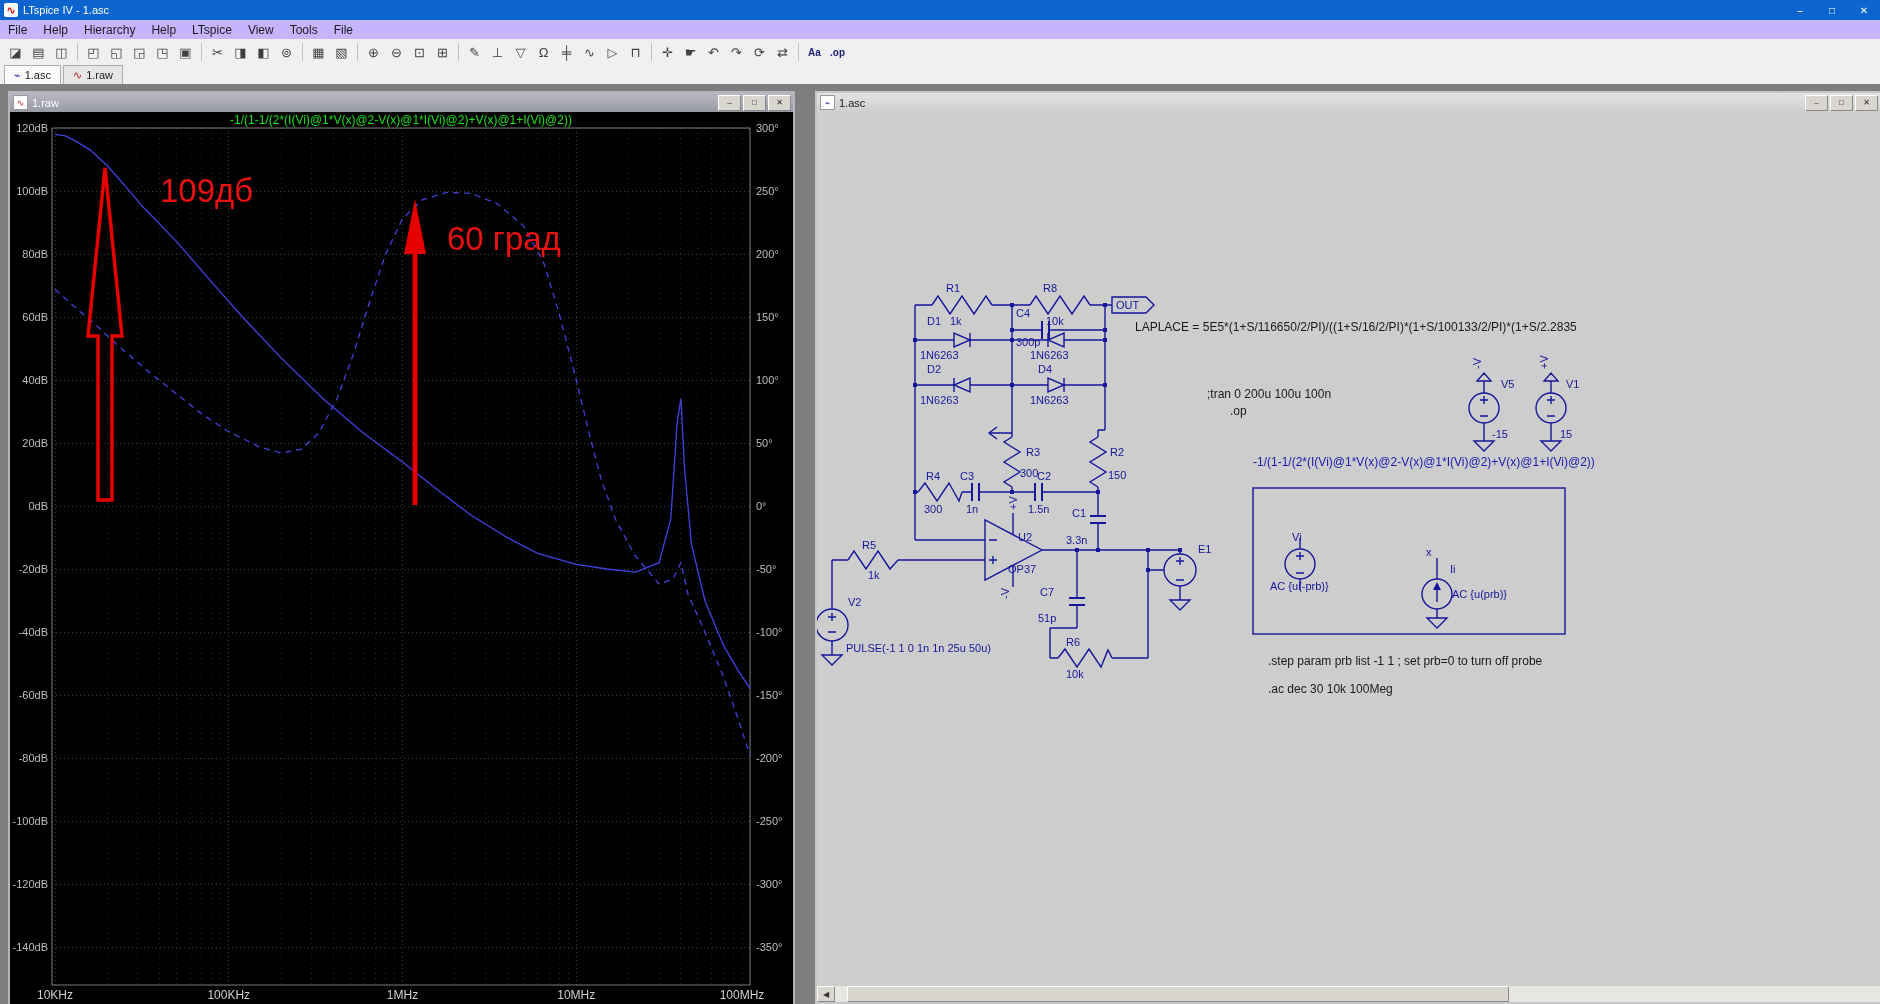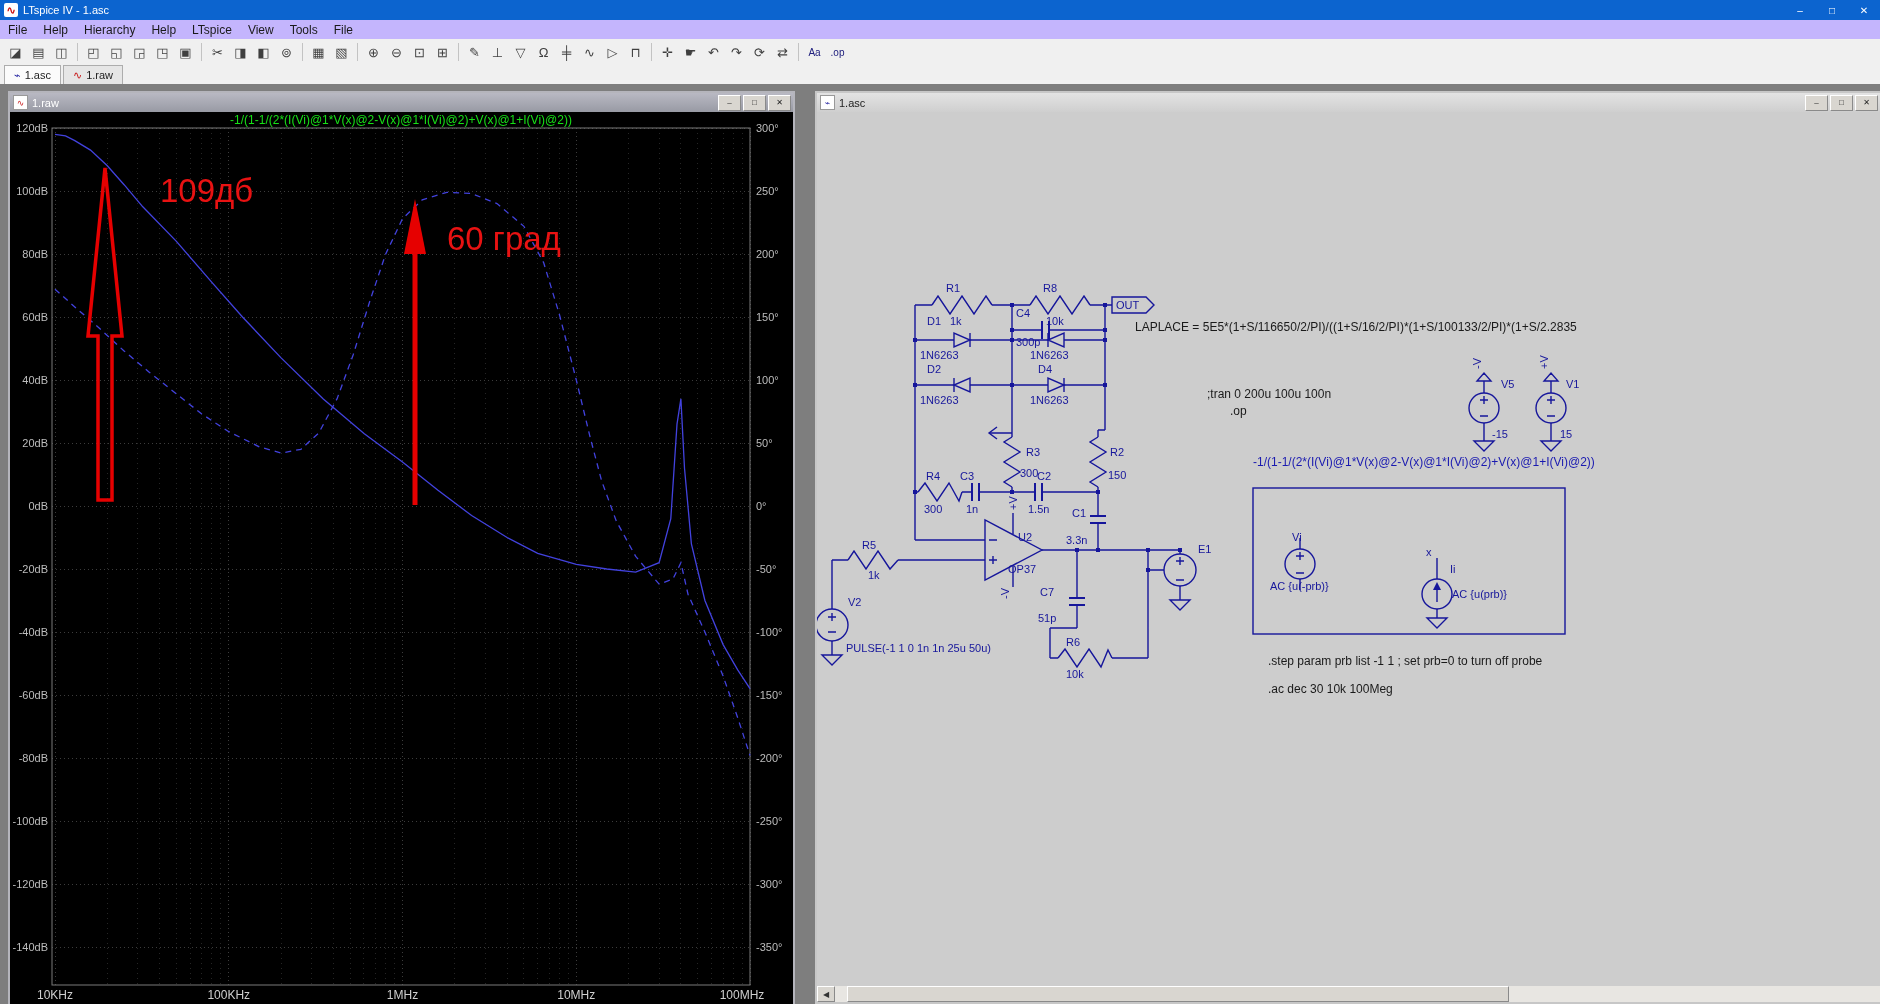--- a/index.html
+++ b/index.html
@@ -14,21 +14,21 @@
   .tspacer{flex:1;}
   .mbtn{width:32px;height:20px;display:flex;align-items:center;justify-content:center;
         color:#fff;font-size:10px;}
   .menubar{position:absolute;left:0;top:20px;right:0;height:19px;background:#c4b5fd;
            display:flex;align-items:center;color:#1a1a1a;border-bottom:1px solid #e3e3e3;}
   .mitem{padding:0 8px;height:19px;display:flex;align-items:center;}
   .toolbar{position:absolute;left:0;top:39px;right:0;height:26px;background:#f0f0f0;
            display:flex;align-items:center;padding-left:4px;border-bottom:1px solid #d9d9d9;}
   .tbtn{width:21px;height:20px;margin:0 1px;display:flex;align-items:center;justify-content:center;
         font-size:13px;color:#3f3f3f;}
-  .tbtn.txt{font-size:10px;font-weight:normal;color:#20207e;}
+  .tbtn.txt{font-size:10px;font-weight:bold;color:#20207e;}
   .tsep{width:1px;height:18px;background:#c3c3c3;margin:0 4px;}
   .tabbar{position:absolute;left:0;top:65px;right:0;height:19px;background:#f0f0f0;
           display:flex;align-items:flex-end;padding-left:4px;}
   .tab{height:18px;display:flex;align-items:center;padding:0 9px;font-size:11px;color:#222;
        background:#e6e6e6;border:1px solid #adadad;border-bottom:none;margin-right:2px;}
   .tab.active{background:#fbfbfb;}
   .ticon{margin-right:4px;font-size:11px;}
   .icon-asc{color:#1a1a9e;}
   .icon-raw{color:#c81f1f;}
   

